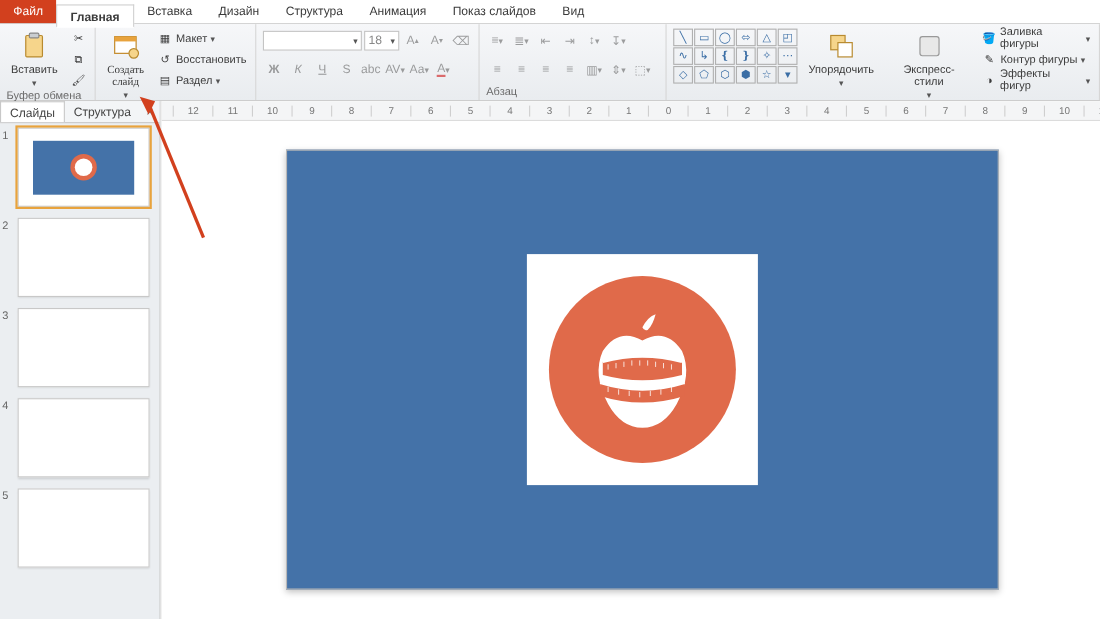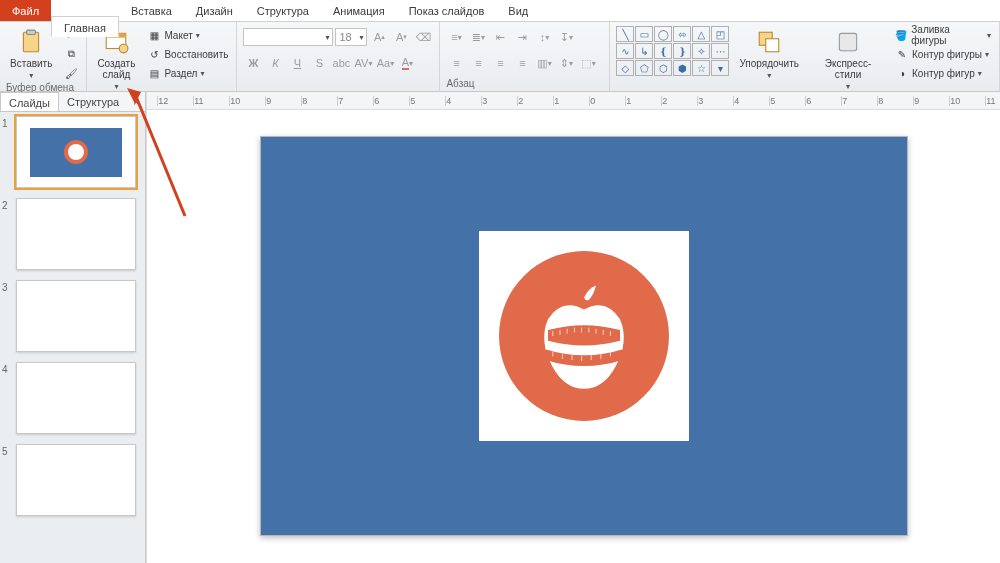--- a/index.html
+++ b/index.html
@@ -2,21 +2,21 @@
 <html><head>
 <meta charset="utf-8">
 <style>
   * { box-sizing: border-box; margin: 0; padding: 0; font-family: "Segoe UI", Tahoma, sans-serif; }
   body { width: 1000px; height: 563px; background: #fff; overflow: hidden; font-size: 11px; color: #444; }
 
   
   .tabs { height: 22px; display: flex; align-items: stretch; border-bottom: 1px solid #d0d0d0; background: #fff; }
   .tab { padding: 0 12px; line-height: 22px; color: #3b3b3b; cursor: pointer; }
   .tab.file { background: #d2401e; color: #fff; font-weight: 400; }
-  .tab.active { background: #fff; border: 1px solid #d0d0d0; border-bottom: 1px solid #fff; position: relative; top: 16px; }
+  .tab.active { background: #fff; border: 1px solid #d0d0d0; border-bottom: 1px solid #fff; position: relative; top: 4px; font-weight: bold; }
 
   
   .ribbon { height: 70px; background: linear-gradient(#f6f7f9,#e9ecef); border-bottom: 1px solid #c8c8c8; display: flex; }
   .group { border-right: 1px solid #d6d6d6; padding: 4px 6px 0 6px; display: flex; flex-direction: column; justify-content: space-between; }
   .group-body { display: flex; align-items: flex-start; gap: 6px; flex: 1; }
   .group-label { font-size: 10px; color: #6a6a6a; padding-bottom: 2px; }
   .bigbtn { display: flex; flex-direction: column; align-items: center; gap: 2px; padding: 2px 4px; cursor: pointer; }
   .bigbtn .ic { width: 28px; height: 28px; display: flex; align-items: center; justify-content: center; }
   .bigbtn .lbl { font-size: 10px; color: #3b3b3b; text-align: center; line-height: 11px; }
   .smallcol { display: flex; flex-direction: column; gap: 1px; font-size: 10px; color: #3b3b3b; }
@@ -51,21 +51,21 @@
   .mini-apple { width:24px; height:24px; border-radius:50%; background:#e06a4a; position:relative;}
   .mini-apple::after { content:""; position:absolute; inset:4px; border-radius:50%; background:#fff;}
 
   
   .vruler { width:24px; background:#f4f5f6; border-right:1px solid #dcdcdc; position:relative;}
   .vruler .vtrack { position:absolute; top:40px; bottom:6px; left:4px; width:14px; background:repeating-linear-gradient(#f4f5f6,#f4f5f6 7px,#d8d8d8 7px,#d8d8d8 8px); border:1px solid #d0d0d0;}
 
   
   .editor { flex:1; display:flex; flex-direction:column; background:#fff; position:relative;}
   .hruler { height:18px; background:#f4f5f6; border-bottom:1px solid #dcdcdc; display:flex; align-items:center; overflow:hidden; font-size:9px; color:#777; padding-left:10px;}
-  .hruler .tick { display:inline-block; width:36px; text-align:left; border-left:1px solid #cfcfcf; height:10px; line-height:10px;}
+  .hruler .tick { display:inline-block; width:36px; text-align:center; border-left:1px solid #cfcfcf; height:10px; line-height:10px;}
   .canvas-area { flex:1; background:#fff; display:flex; align-items:flex-start; justify-content:center; padding-top:26px; position:relative;}
   .slide { width:648px; height:400px; background:#4472a8; border:1px solid #b8b8b8; box-shadow:0 2px 6px rgba(0,0,0,.25); display:flex; align-items:center; justify-content:center;}
   .picbox { width:210px; height:210px; background:#fff; display:flex; align-items:center; justify-content:center;}
   .apple-circle { width:170px; height:170px; border-radius:50%; background:#e06a4a; display:flex; align-items:center; justify-content:center;}
   .apple-circle svg { width:120px; height:120px; }
 
   
   .arrow { position:absolute; left:140px; top:18px; width:80px; height:140px; pointer-events:none;}
 </style>
 </head>
@@ -114,21 +114,21 @@
   <div class="group">
     <div class="group-body">
       <div class="bigbtn">
         <span class="ic">
           <svg viewBox="0 0 24 24" width="26" height="26">
               <rect x="3" y="4" width="18" height="14" fill="#fff" stroke="#c28a2a"></rect>
               <rect x="3" y="4" width="18" height="4" fill="#e8a33d"></rect>
               <circle cx="19" cy="18" r="4" fill="#f6d58b" stroke="#b88a2f"></circle>
             </svg>
         </span>
-        <span class="lbl" style="white-space:pre;">Создать
+        <span class="lbl" style="white-space:pre;font-family:Liberation Serif, serif;">Создать
 слайд</span>
         <span class="drop">▾</span>
       </div>
       <div class="smallcol">
         <div class="row">
             <span class="ic16">▦</span>
             <span>Макет</span>
             <span class="drop">▾</span>
           </div>
         <div class="row">
@@ -253,21 +253,21 @@
             <span>Заливка фигуры</span>
             <span class="drop">▾</span>
           </div>
         <div class="row">
             <span class="ic16">✎</span>
             <span>Контур фигуры</span>
             <span class="drop">▾</span>
           </div>
         <div class="row">
             <span class="ic16">◑</span>
-            <span>Контур фигур</span>
+            <span>Эффекты фигур</span>
             <span class="drop">▾</span>
           </div>
       </div>
     </div>
     <div class="group-label">Рисование</div>
   </div>
 </div>
 
 <div class="workspace">
 

